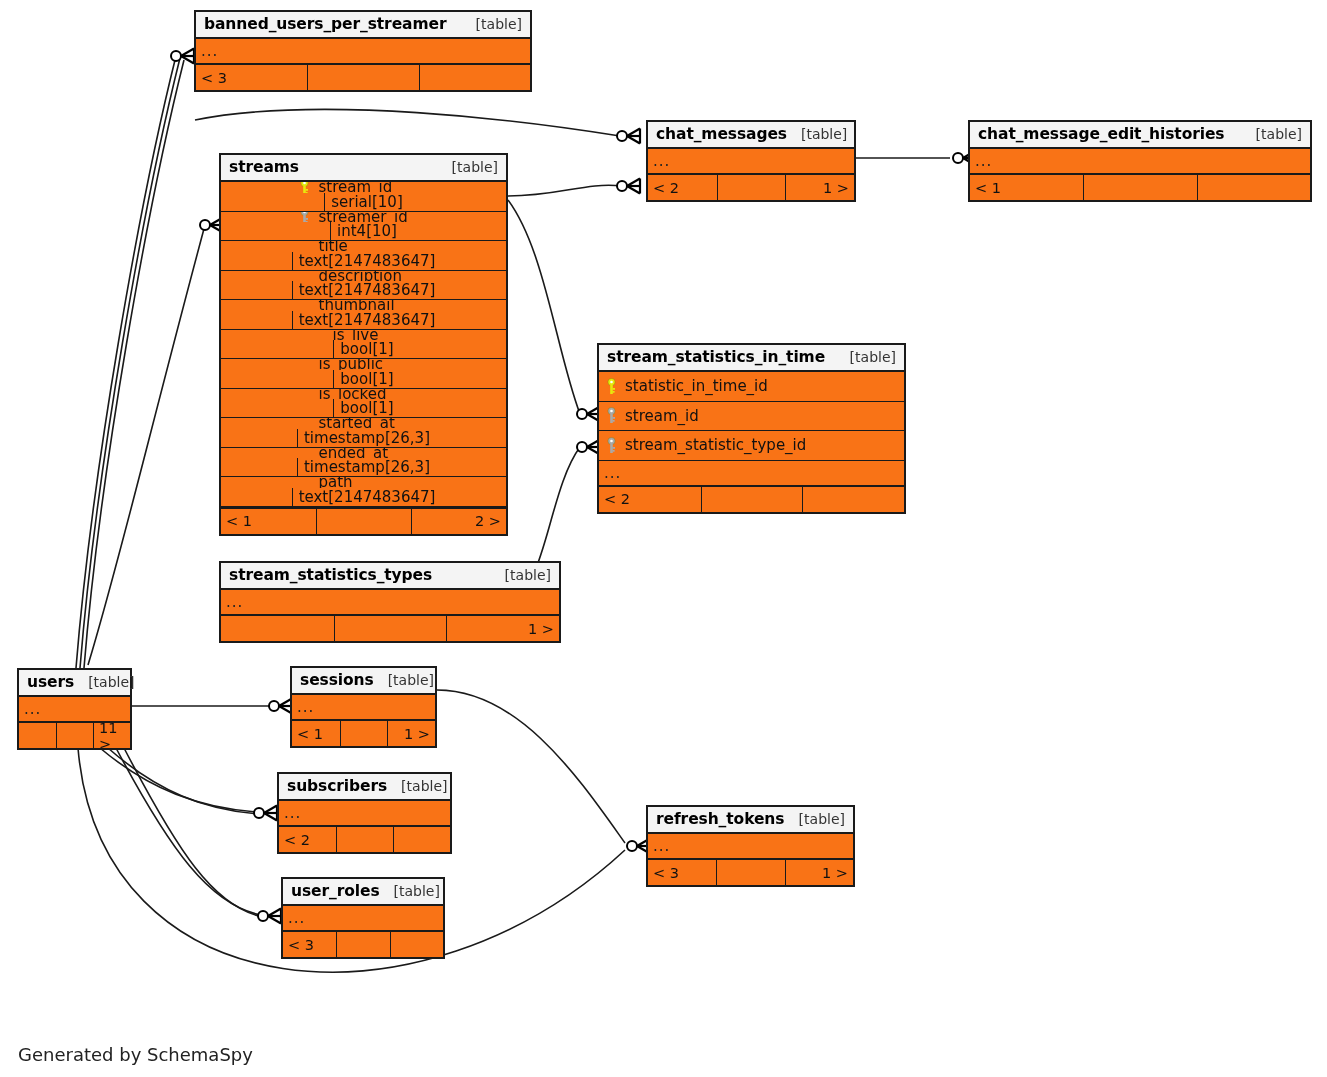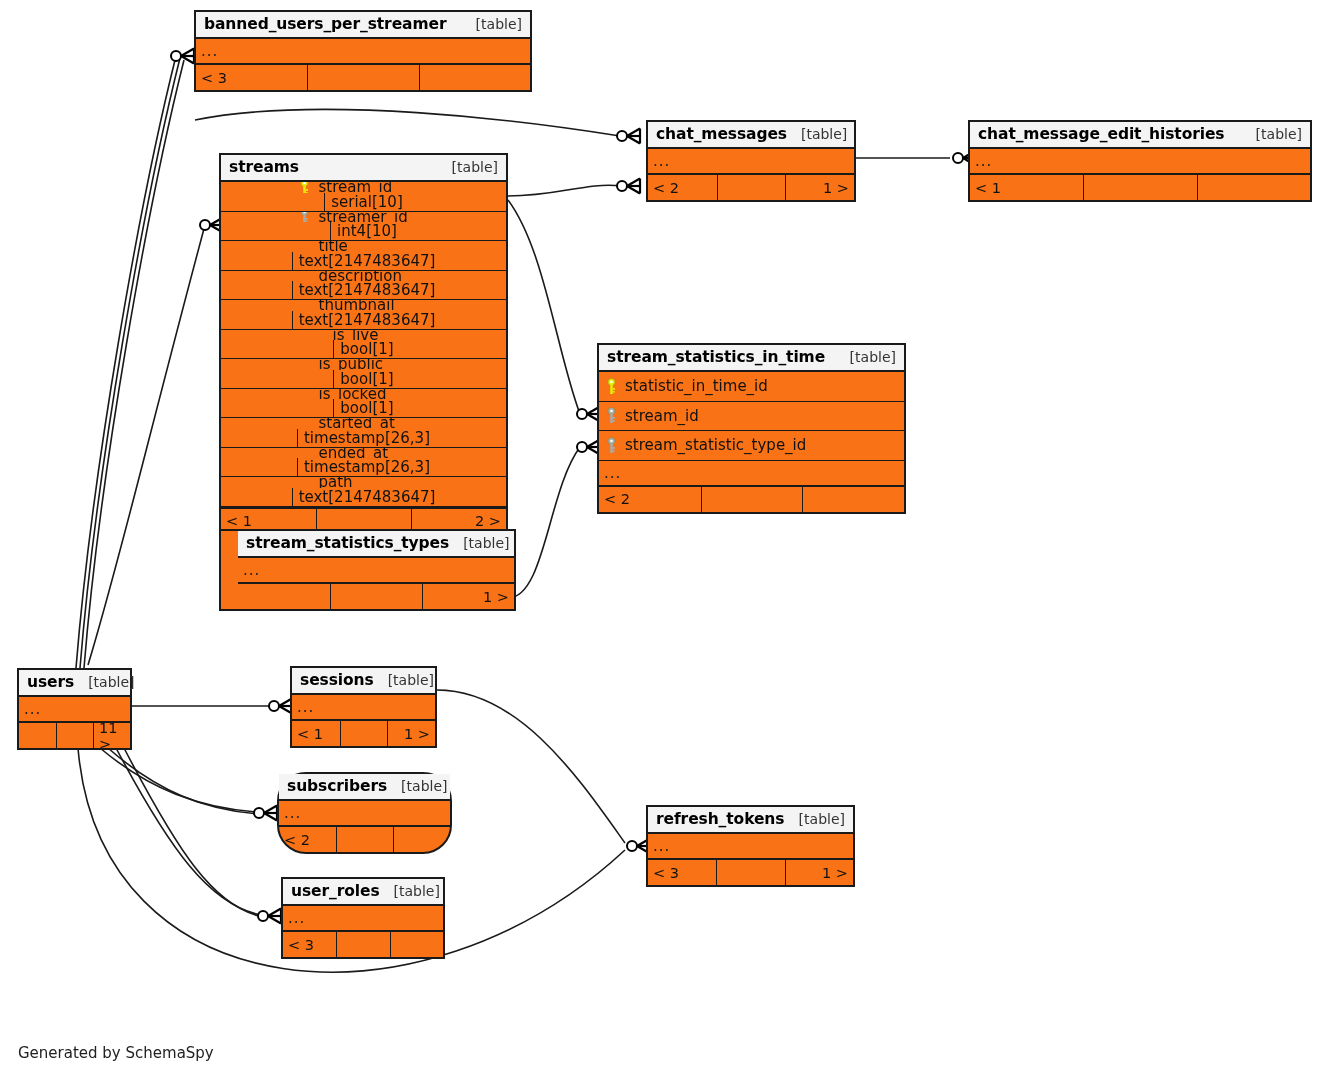--- a/index.html
+++ b/index.html
@@ -132,21 +132,21 @@
     overflow: hidden;
   }
   .footer-cell:first-child { border-left: none; }
   .footer-cell.left { justify-content: flex-start; }
   .footer-cell.right { justify-content: flex-end; }
 
   .credit {
     position: absolute;
     left: 18px;
     top: 1044px;
-    font-size: 15px;
+    font-size: 18px;
     color: #222;
   }
 </style>
 </head>
 <body>
 
 <div id="canvas">
 
   <svg id="edges" viewBox="0 0 1327 1077" preserveAspectRatio="none">
     <g id="edge-paths">
@@ -459,21 +459,21 @@
             <span>stream_statistic_type_id</span>
           </div>
         </div>
         <div class="ellipsis-row">...</div>
         <div class="footer-row">
           <div class="footer-cell left">&lt; 2</div>
           <div class="footer-cell left"></div>
           <div class="footer-cell right"></div>
         </div>
       </div>
-      <div class="table-box" style="left: 219px; top: 529px; width: 297px; padding-left: 17px;">
+      <div class="table-box" style="left: 219px; top: 561px; width: 342px;">
         <div class="tbl-header">
           <span class="tbl-name">stream_statistics_types</span>
           <span class="tbl-kind">[table]</span>
         </div>
         <div class="ellipsis-row">...</div>
         <div class="footer-row">
           <div class="footer-cell left"></div>
           <div class="footer-cell left"></div>
           <div class="footer-cell right">1 &gt;</div>
         </div>
@@ -495,21 +495,21 @@
           <span class="tbl-name">sessions</span>
           <span class="tbl-kind">[table]</span>
         </div>
         <div class="ellipsis-row">...</div>
         <div class="footer-row">
           <div class="footer-cell left">&lt; 1</div>
           <div class="footer-cell left"></div>
           <div class="footer-cell right">1 &gt;</div>
         </div>
       </div>
-      <div class="table-box" style="left: 277px; top: 772px; width: 175px; border-radius: 29px;">
+      <div class="table-box" style="left: 277px; top: 772px; width: 175px;">
         <div class="tbl-header">
           <span class="tbl-name">subscribers</span>
           <span class="tbl-kind">[table]</span>
         </div>
         <div class="ellipsis-row">...</div>
         <div class="footer-row">
           <div class="footer-cell left">&lt; 2</div>
           <div class="footer-cell left"></div>
           <div class="footer-cell right"></div>
         </div>

